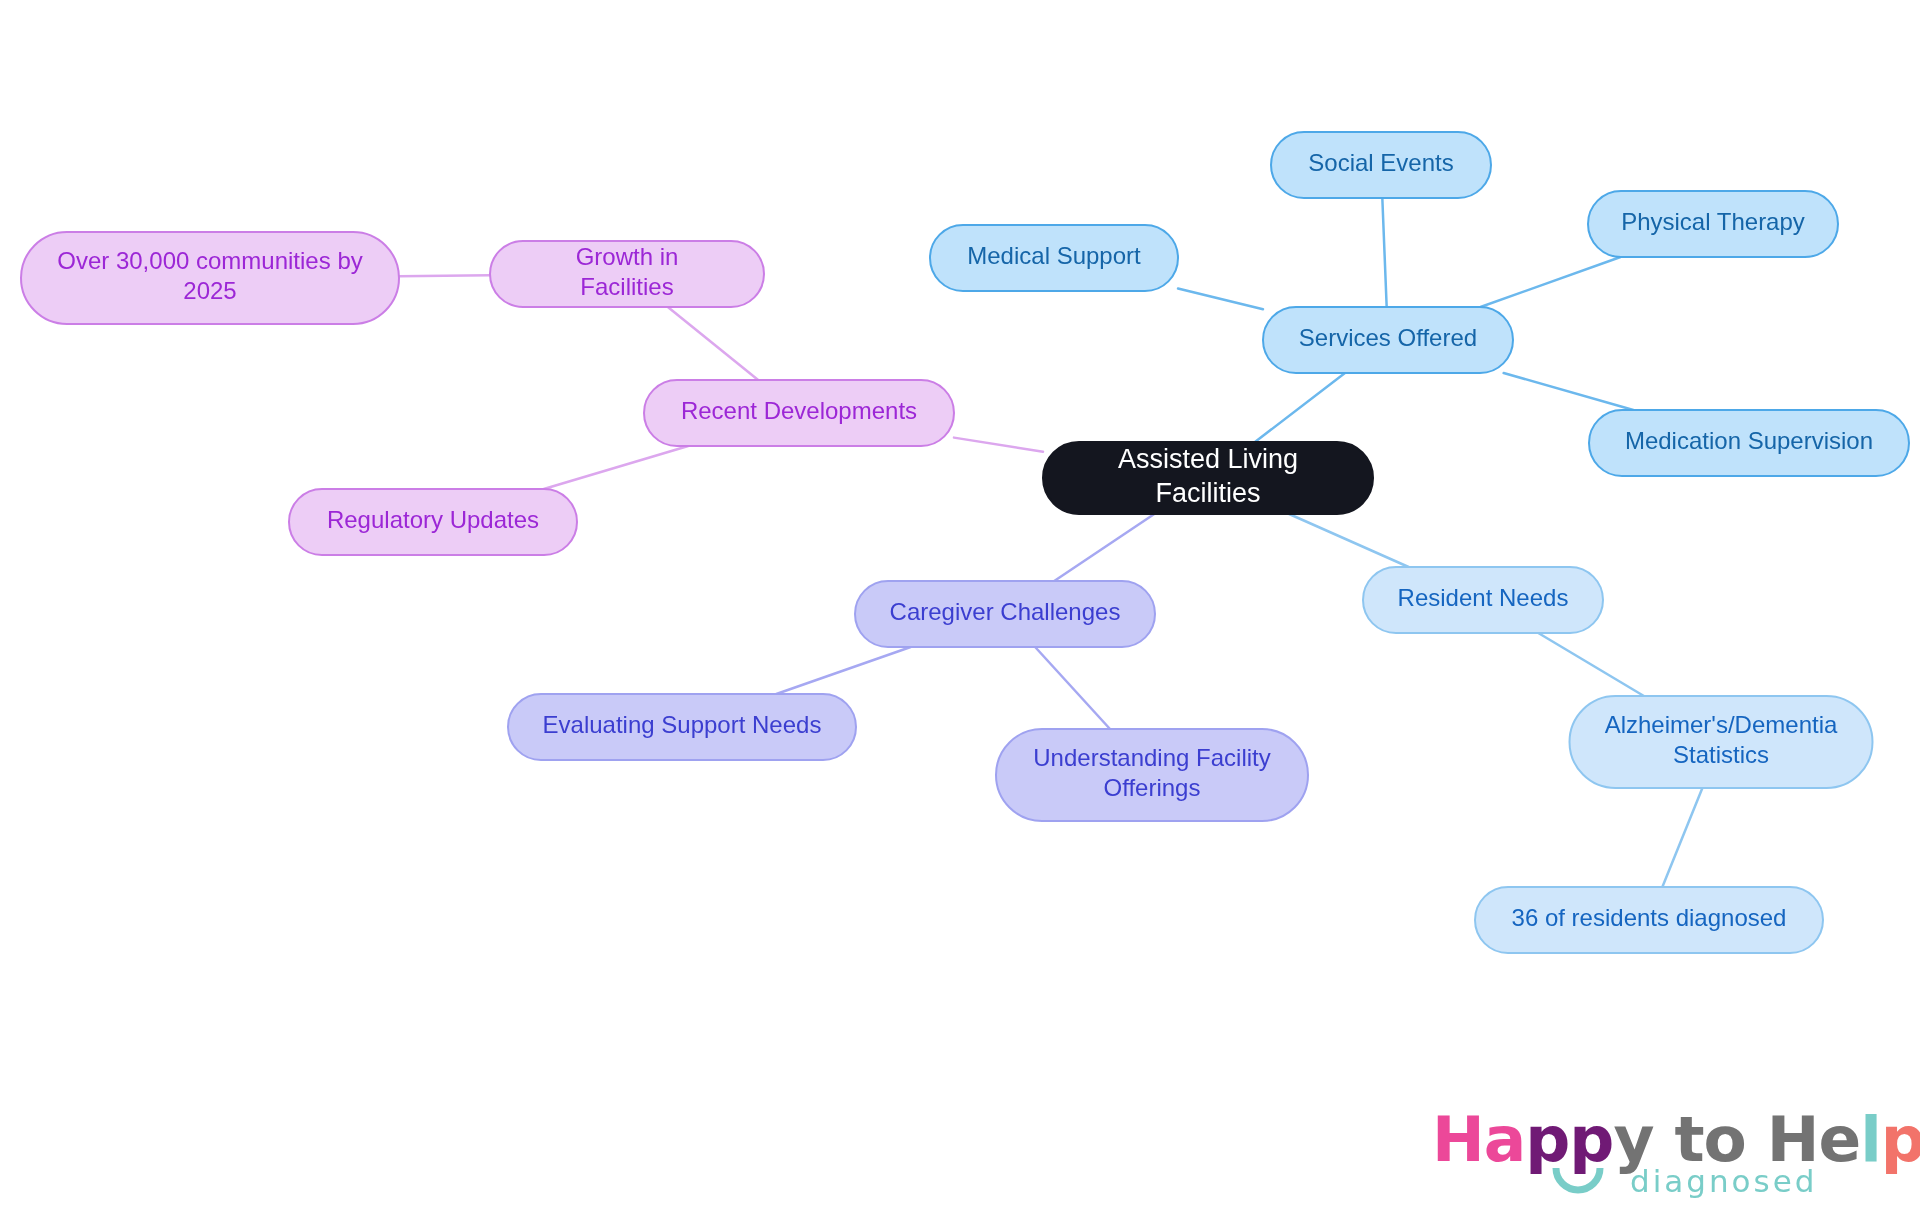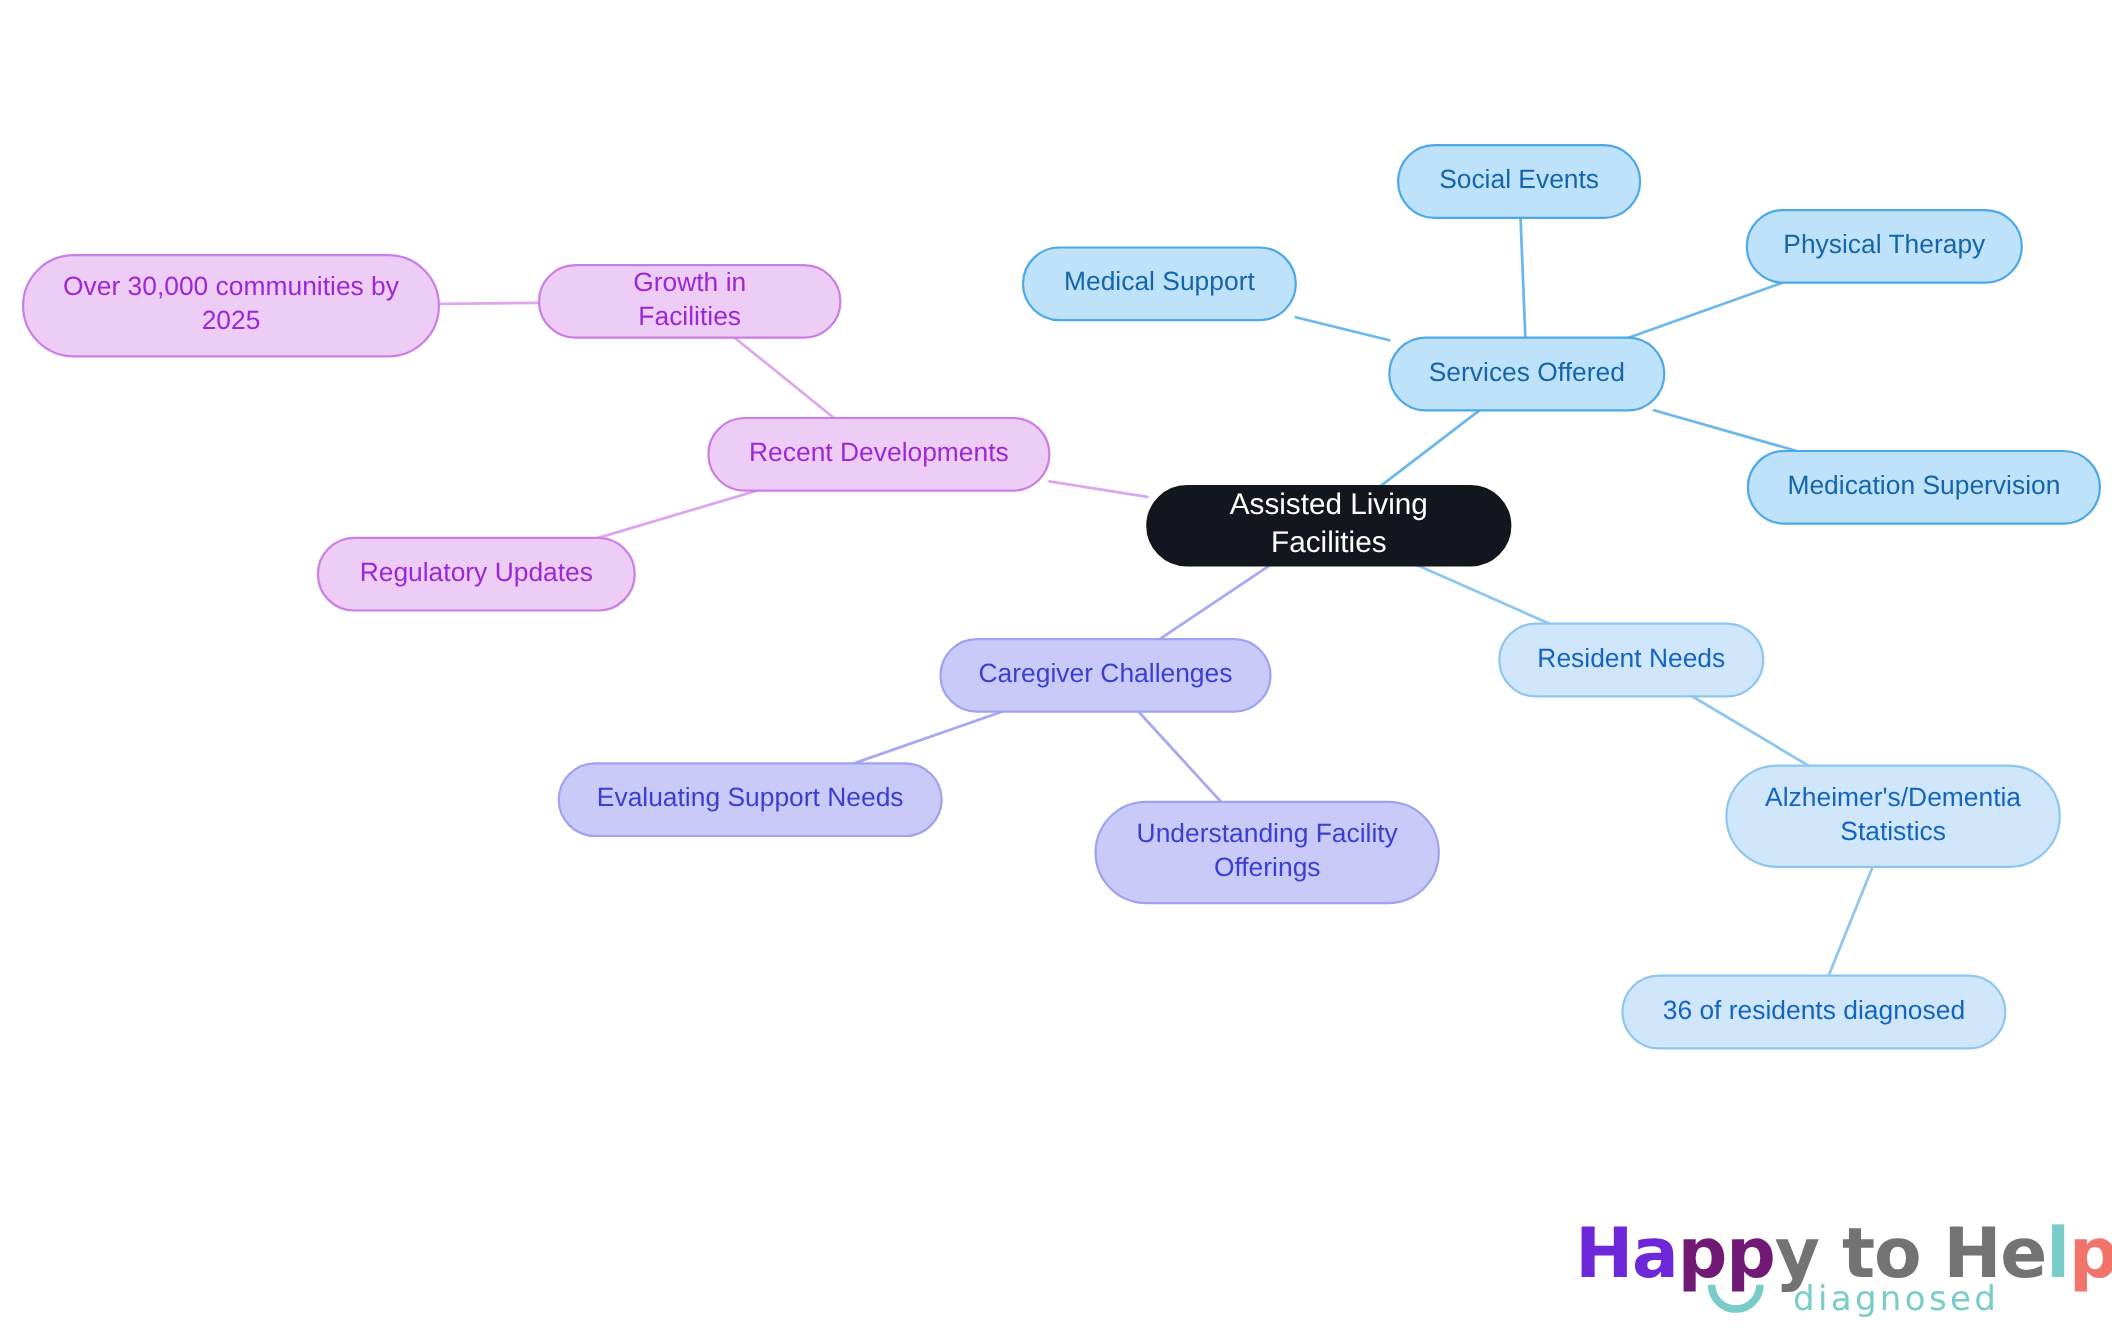--- a/index.html
+++ b/index.html
@@ -157,19 +157,19 @@
       </g>
       <g>
         <rect x="289" y="489" width="288" height="66" rx="33" ry="33" fill="#edcdf6" stroke="#cb7ee6" class="node-rect"></rect>
         <text x="433" class="node-label" fill="#9c27d6" font-size="24"><tspan x="433" y="522">Regulatory Updates</tspan></text>
       </g>
     </g>
 </svg>
 
 <div id="brand-logo">
   <div class="logo-wordmark">
-    <span style="color:#6d28d9">Ha</span><span style="color:#701a75">pp</span><span style="color:#737373">y to He</span><span style="color:#79cdc8">l</span><span style="color:#f2736a">p</span>
+    <span style="color:#ec4899">Ha</span><span style="color:#701a75">pp</span><span style="color:#737373">y to He</span><span style="color:#79cdc8">l</span><span style="color:#f2736a">p</span>
   </div>
   <svg class="logo-smile" viewBox="0 0 52 30" xmlns="http://www.w3.org/2000/svg">
     <path d="M4 2 A 22 22 0 0 0 48 2" fill="none" stroke="#79cdc8" stroke-width="7" stroke-linecap="butt"></path>
   </svg>
   <div class="logo-sub" style="color:#79cdc8">diagnosed</div>
 </div>
 
 </body></html>

